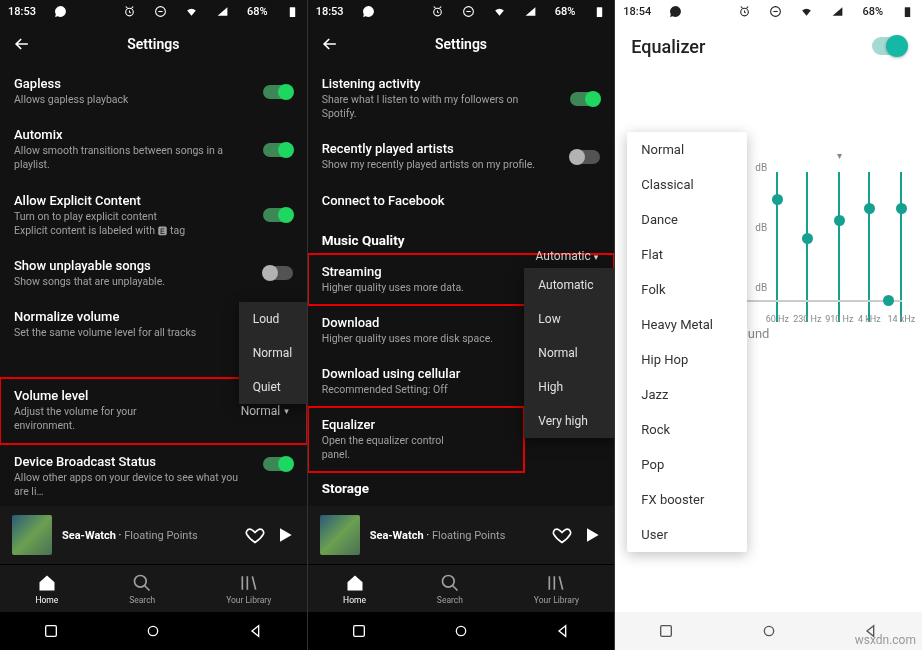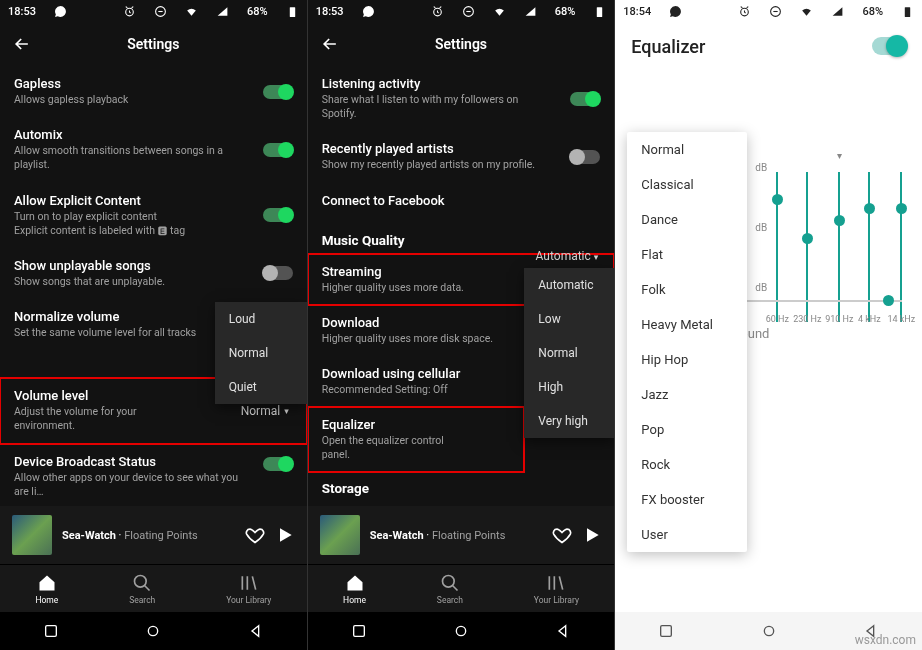--- a/index.html
+++ b/index.html
@@ -16,21 +16,21 @@
   .panel.light .content { height:calc(650px - 22px - 48px - 38px); }
   .setting { padding:10px 14px; position:relative; }
   .setting-title { font-size:13px; font-weight:500; color:#fff; }
   .setting-sub { font-size:10.5px; color:#a0a0a0; margin-top:2px; line-height:1.35; padding-right:50px;}
   .toggle { position:absolute; right:14px; top:50%; transform:translateY(-50%); width:30px; height:14px; border-radius:7px; background:#535353; }
   .toggle::after { content:""; position:absolute; width:16px; height:16px; border-radius:50%; background:#b3b3b3; top:-1px; left:-1px; }
   .toggle.on { background:#3d8757; }
   .toggle.on::after { background:#1ed760; left:15px; }
   .section-header { padding:14px 14px 6px; font-size:13.5px; font-weight:700; color:#fff; }
   .redbox { outline:2px solid #e40000; outline-offset:-1px; }
-  .dropdown { position:absolute; right:0; background:#282828; width:92px; box-shadow:0 4px 12px rgba(0,0,0,0.5); z-index:10; }
+  .dropdown { position:absolute; right:0; background:#282828; width:68px; box-shadow:0 4px 12px rgba(0,0,0,0.5); z-index:10; }
   .dropdown-item { padding:10px 14px; font-size:12px; color:#e0e0e0; }
   .val-right { position:absolute; right:18px; top:50%; transform:translateY(-50%); font-size:12px; color:#d0d0d0; display:flex; align-items:center; gap:4px;}
   .player { position:absolute; bottom:86px; left:0; right:0; height:58px; background:#181818; display:flex; align-items:center; padding:0 12px; gap:10px;}
   .player-art { width:40px; height:40px; background:linear-gradient(135deg,#2a5a7a,#6ba050,#4a7055); border-radius:2px; flex-shrink:0;}
   .player-text { flex:1; font-size:11px; color:#fff; white-space:nowrap; overflow:hidden;}
   .player-text .artist { color:#a0a0a0; }
   .bottom-nav { position:absolute; bottom:38px; left:0; right:0; height:48px; background:#181818; border-top:1px solid #000; display:flex; justify-content:space-around; align-items:center;}
   .nav-item { display:flex; flex-direction:column; align-items:center; gap:2px; color:#a0a0a0; font-size:8.5px;text-align:center;}
   .nav-item.active { color:#fff;}
   .nav-item svg { width:20px; height:20px;}
@@ -397,22 +397,22 @@
     </div>
     <div class="eq-dropdown-panel">
       <div>Normal</div>
       <div>Classical</div>
       <div>Dance</div>
       <div>Flat</div>
       <div>Folk</div>
       <div>Heavy Metal</div>
       <div>Hip Hop</div>
       <div>Jazz</div>
+      <div>Rock</div>
       <div>Pop</div>
-      <div>Rock</div>
       <div>FX booster</div>
       <div>User</div>
     </div>
   </div>
   <div class="android-nav">
     <div>
         <svg width="16" height="16" viewBox="0 0 24 24" fill="none" stroke="#555" stroke-width="2">
           <rect x="4" y="4" width="16" height="16" rx="2"></rect>
         </svg>
       </div>

